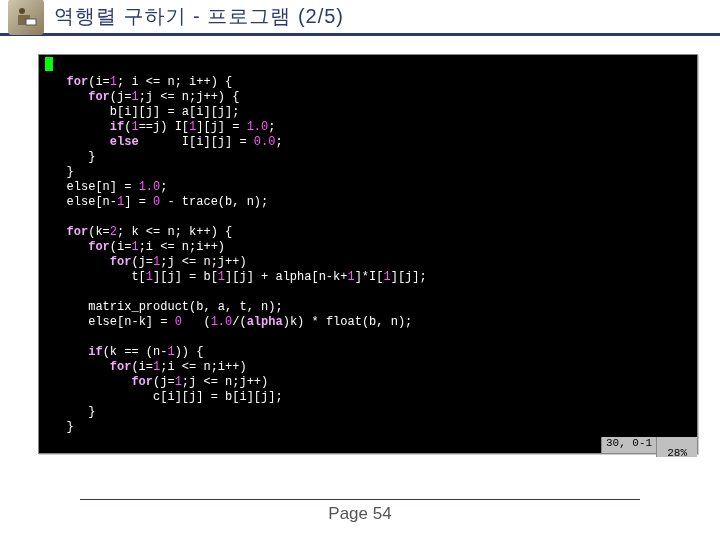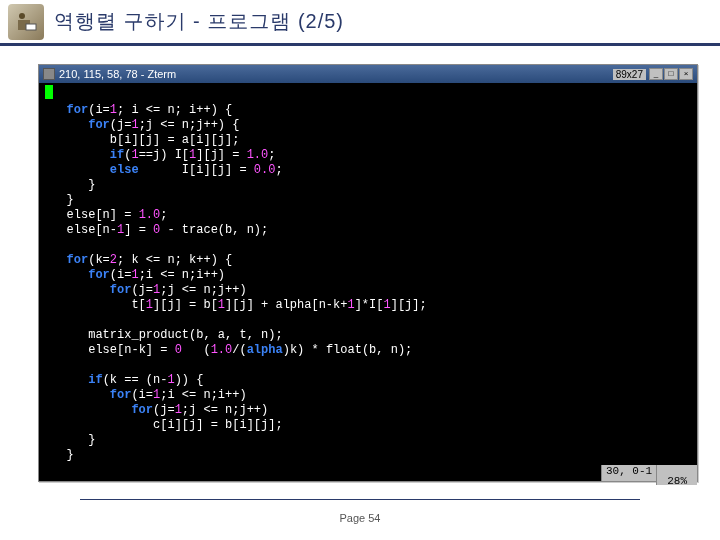--- a/index.html
+++ b/index.html
@@ -5,21 +5,21 @@
   * { box-sizing: border-box; margin: 0; padding: 0; }
   body {
     width: 720px;
     height: 540px;
     background: #fff;
     font-family: Arial, sans-serif;
     position: relative;
     overflow: hidden;
   }
   .header-bar {
-    height: 46px;
+    height: 36px;
     background: #14532d;
     display: flex;
     align-items: stretch;
   }
   .header-left {
     flex: 1;
     display: flex;
     align-items: center;
     background: #fff;
     border-bottom: 3px solid #2a3a6a;
@@ -121,21 +121,21 @@
     background: #0f0;
     vertical-align: top;
   }
   pre.code {
     font-family: "Courier New", monospace;
     font-size: 12px;
     line-height: 15px;
     color: #fff;
     white-space: pre;
   }
-  .kw { color: #3b82f6; font-weight: bold; }
+  .kw { color: #f0abfc; font-weight: bold; }
   .num { color: #ff55ff; }
   .term-status {
     height: 16px;
     background: #c0c0c0;
     display: flex;
     font-size: 11px;
     font-family: "Courier New", monospace;
     color: #000;
   }
   .status-left { flex: 1; background: #000; }
@@ -148,21 +148,21 @@
     background: #c0c0c0;
     padding: 10px 10px;
     border-left: 1px solid #888;
   }
   .page-footer {
     position: absolute;
     bottom: 16px;
     left: 0;
     right: 0;
     text-align: center;
-    font-size: 11px;
+    font-size: 17px;
     color: #555;
   }
   .footer-line {
     position: absolute;
     bottom: 40px;
     left: 80px;
     right: 80px;
     height: 1px;
     background: #2a3a6a;
   }
@@ -177,28 +177,20 @@
           <circle cx="8" cy="6" r="3" fill="#5a4a2a"></circle>
           <rect x="4" y="10" width="12" height="10" fill="#7a6a4a"></rect>
           <rect x="12" y="14" width="10" height="6" fill="#fff" stroke="#555"></rect>
         </svg>
     </div>
     <div class="slide-title">역행렬 구하기 - 프로그램 (2/5)</div>
   </div>
 </div>
 
 <div class="term-window">
-  <div class="term-titlebar">
-    <span class="term-titlebar-icon"></span>
-    <span class="term-title">210, 115, 58, 78 - Zterm</span>
-    <span class="term-dim">89x27</span>
-    <span class="win-btn">_</span>
-    <span class="win-btn">□</span>
-    <span class="win-btn">×</span>
-  </div>
   <div class="term-body">
     <span class="cursor"></span>
     <pre class="code" id="code-block">   <span class="kw">for</span><span>(i=</span><span class="num">1</span><span>; i &lt;= n; i++) {</span>
       <span class="kw">for</span><span>(j=</span><span class="num">1</span><span>;j &lt;= n;j++) {</span>
          <span>b[i][j] = a[i][j];</span>
          <span class="kw">if</span><span>(</span><span class="num">1</span><span>==j) I[</span><span class="num">1</span><span>][j] = </span><span class="num">1.0</span><span>;</span>
          <span class="kw">else</span><span>      I[i][j] = </span><span class="num">0.0</span><span>;</span>
       <span>}</span>
    <span>}</span>
    <span>else[n] = </span><span class="num">1.0</span><span>;</span>

